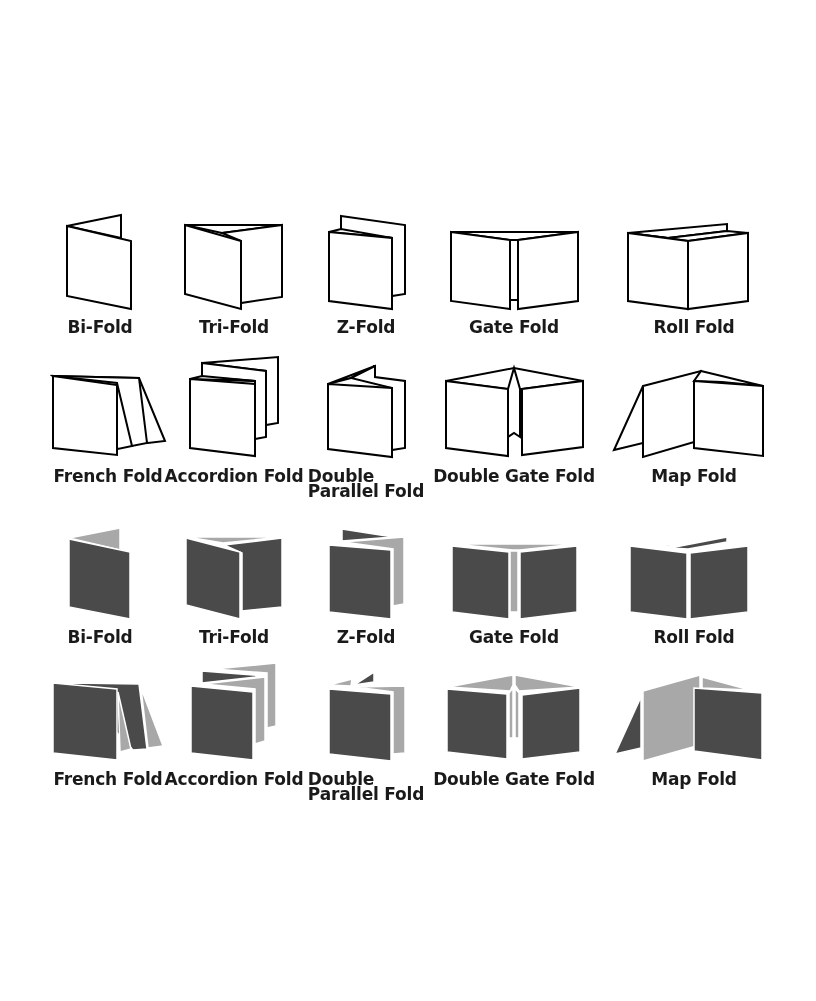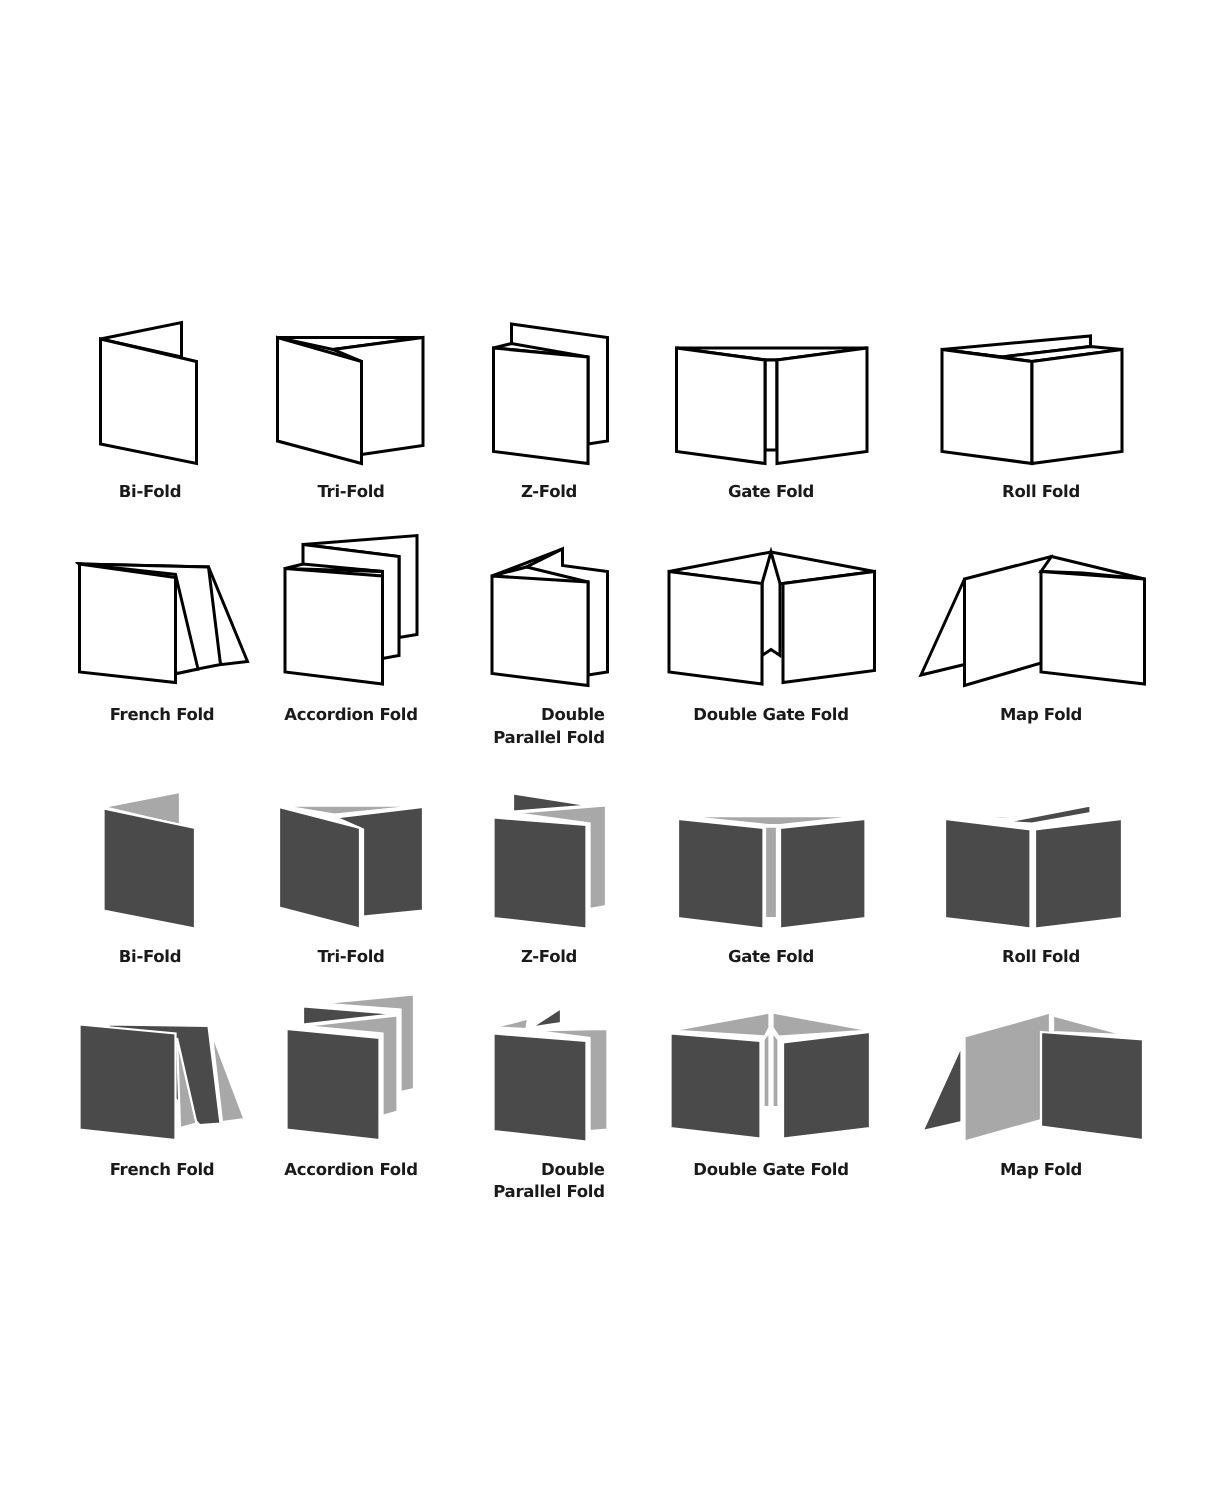--- a/index.html
+++ b/index.html
@@ -1,20 +1,20 @@
 <!DOCTYPE html>
 <html><head>
 <meta charset="utf-8">
 <style>
   html, body { margin:0; padding:0; background:#ffffff; }
   body { width:816px; height:1001px; position:relative; overflow:hidden;
          font-family: "DejaVu Sans", "Liberation Sans", sans-serif; }
   #canvas { position:absolute; left:0; top:0; width:816px; height:1001px; }
-  .label { position:absolute; transform:translateX(-50%); text-align:right;
-           font-size:11px; font-weight:bold; color:#1a1a1a; line-height:15px;
+  .label { position:absolute; transform:translateX(-50%); text-align:left;
+           font-size:17px; font-weight:bold; color:#1a1a1a; line-height:15px;
            white-space:nowrap; letter-spacing:-0.2px; }
 </style>
 </head>
 <body>
 
 <svg id="canvas" width="816" height="1001" viewBox="0 0 816 1001" xmlns="http://www.w3.org/2000/svg">
     <g>
       <polygon points="67,226 121,215 121,238" stroke-linejoin="miter" fill="#ffffff" stroke="#000000" stroke-width="2"></polygon>
       <polygon points="67,226 131,241 131,309 67,296" stroke-linejoin="miter" fill="#ffffff" stroke="#000000" stroke-width="2"></polygon>
     </g>

